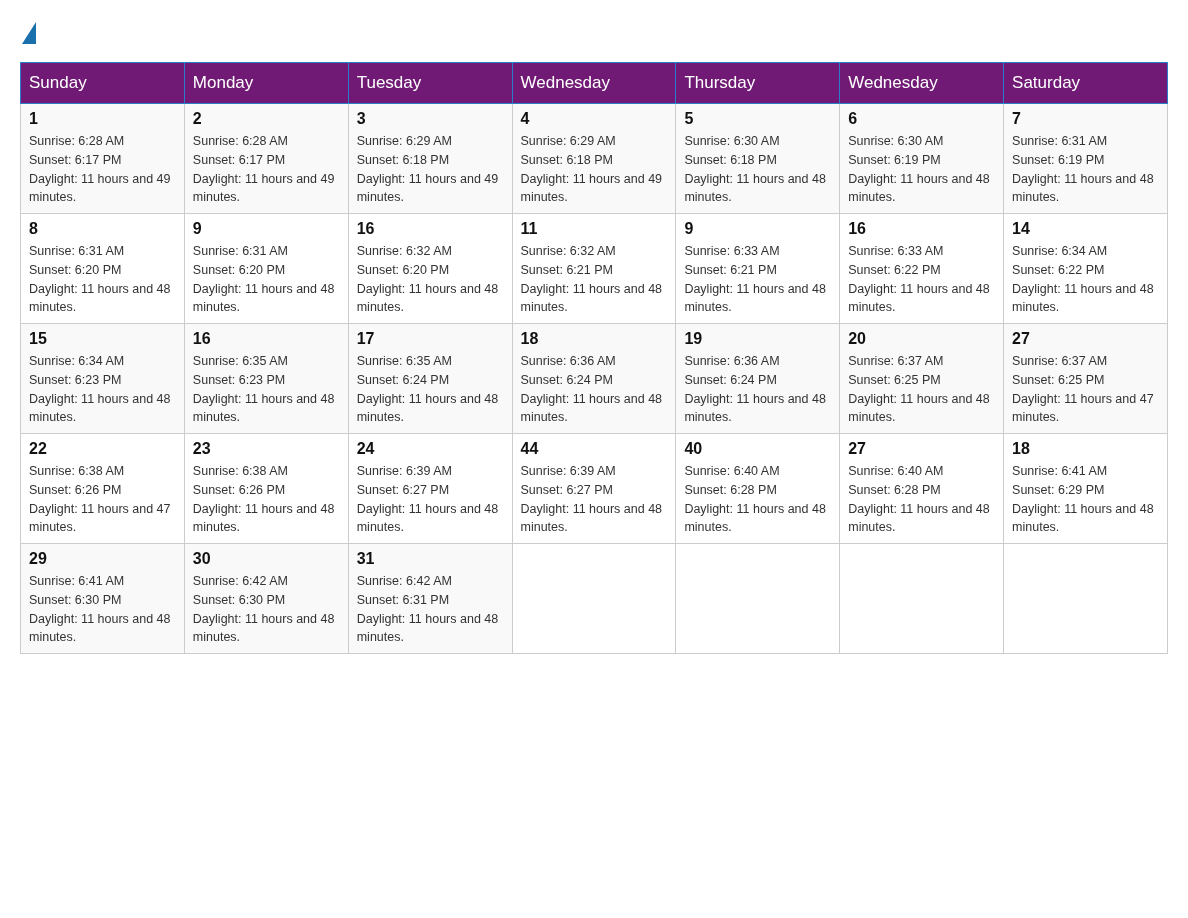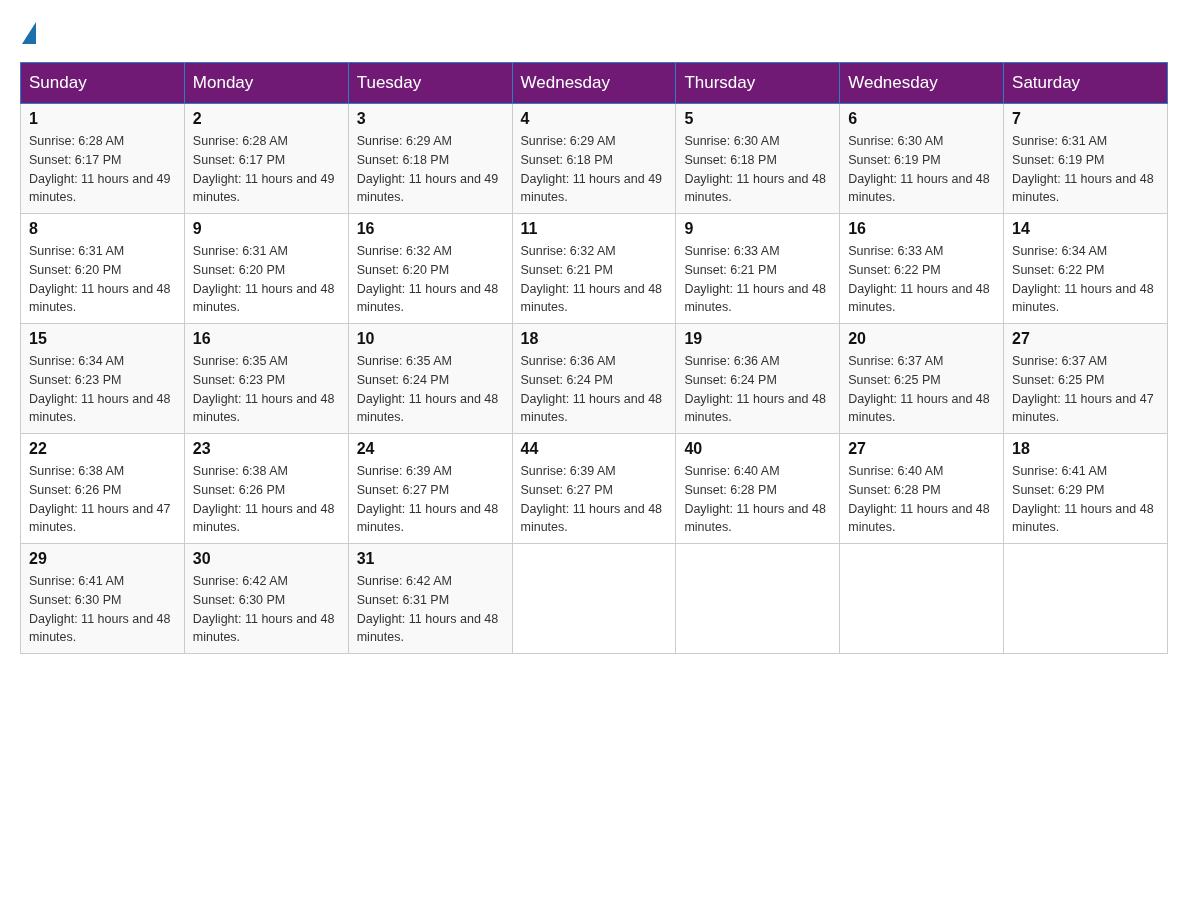--- a/index.html
+++ b/index.html
@@ -198,21 +198,21 @@
       <tr>
         <td>
           <span class="day-num">15</span>
           <span class="day-info">Sunrise: 6:34 AM<br>Sunset: 6:23 PM<br>Daylight: 11 hours and 48 minutes.</span>
         </td>
         <td>
           <span class="day-num">16</span>
           <span class="day-info">Sunrise: 6:35 AM<br>Sunset: 6:23 PM<br>Daylight: 11 hours and 48 minutes.</span>
         </td>
         <td>
-          <span class="day-num">10</span>
+          <span class="day-num">17</span>
           <span class="day-info">Sunrise: 6:35 AM<br>Sunset: 6:24 PM<br>Daylight: 11 hours and 48 minutes.</span>
         </td>
         <td>
           <span class="day-num">18</span>
           <span class="day-info">Sunrise: 6:36 AM<br>Sunset: 6:24 PM<br>Daylight: 11 hours and 48 minutes.</span>
         </td>
         <td>
           <span class="day-num">19</span>
           <span class="day-info">Sunrise: 6:36 AM<br>Sunset: 6:24 PM<br>Daylight: 11 hours and 48 minutes.</span>
         </td>

